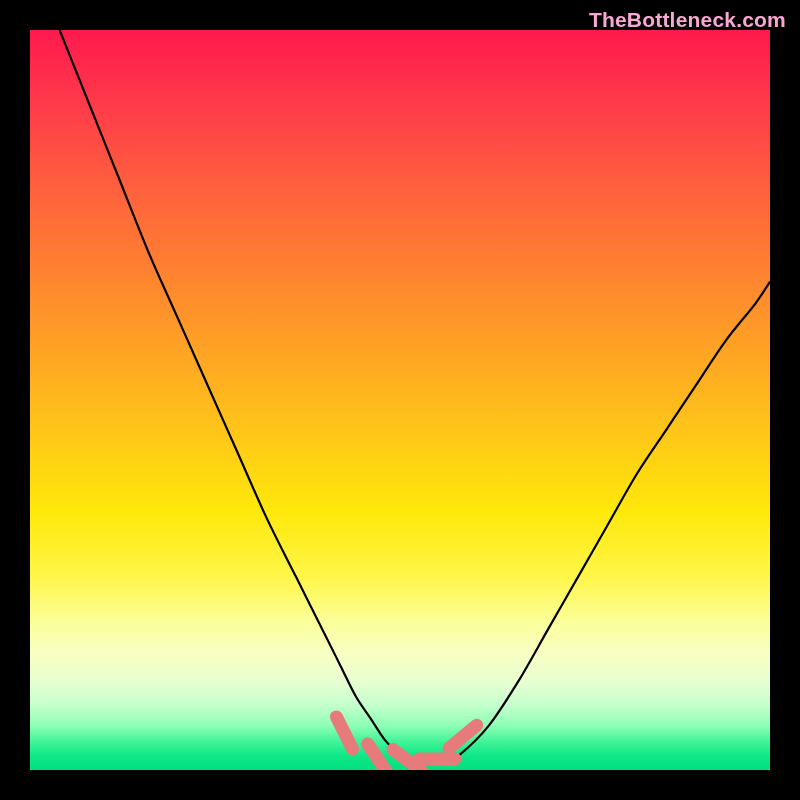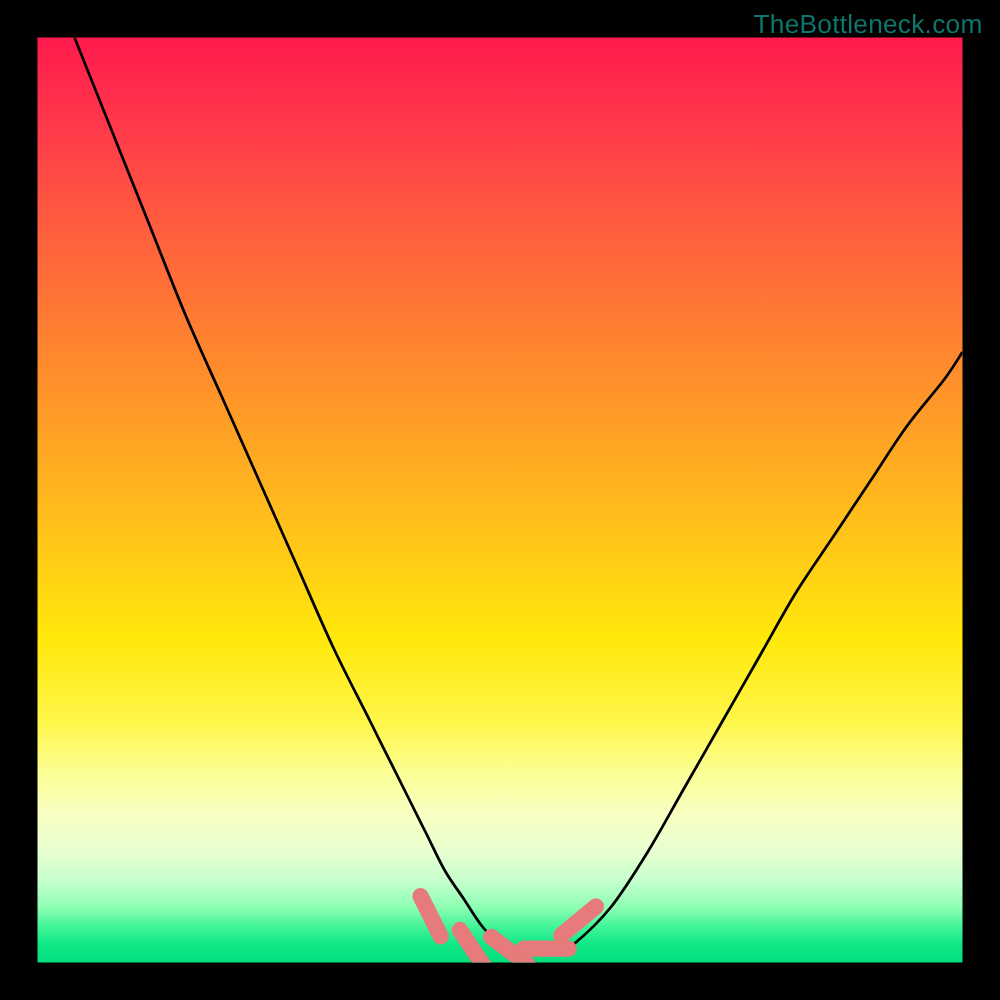--- a/index.html
+++ b/index.html
@@ -37,24 +37,24 @@
       #8effb4 94%,
       #46f59a 96%,
       #11e888 98%,
       #02df7e 100%
     );
   }
   .watermark {
     position: absolute;
     top: 8px;
     right: 14px;
-    color: #0f766e;
+    color: #f9a8d4;
     font-size: 21px;
     letter-spacing: 0.2px;
-    font-weight: 400;
+    font-weight: 700;
     z-index: 5;
   }
   svg.curve {
     position: absolute;
     left: 0; top: 0;
     width: 740px; height: 740px;
   }
 </style>
 </head>
 <body>

